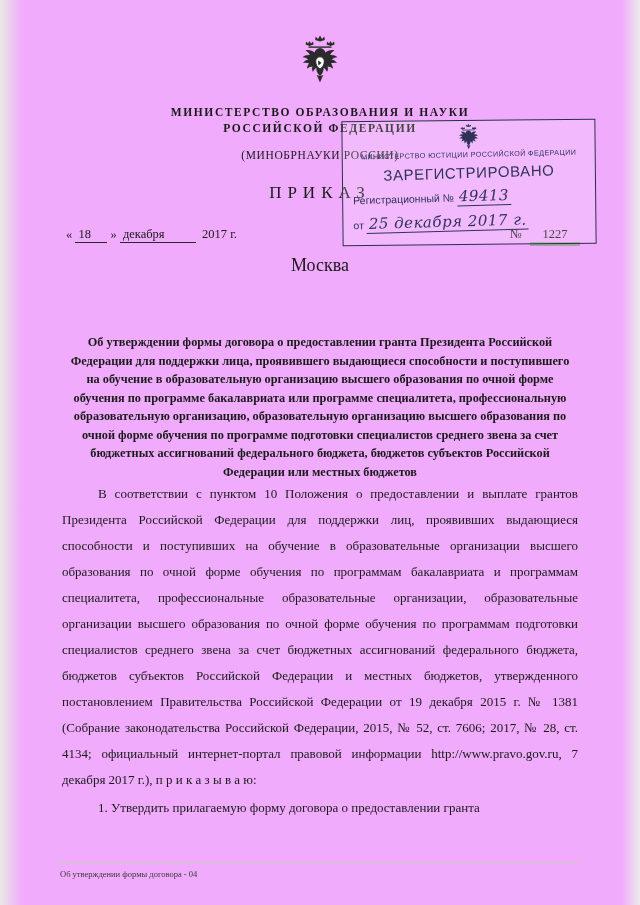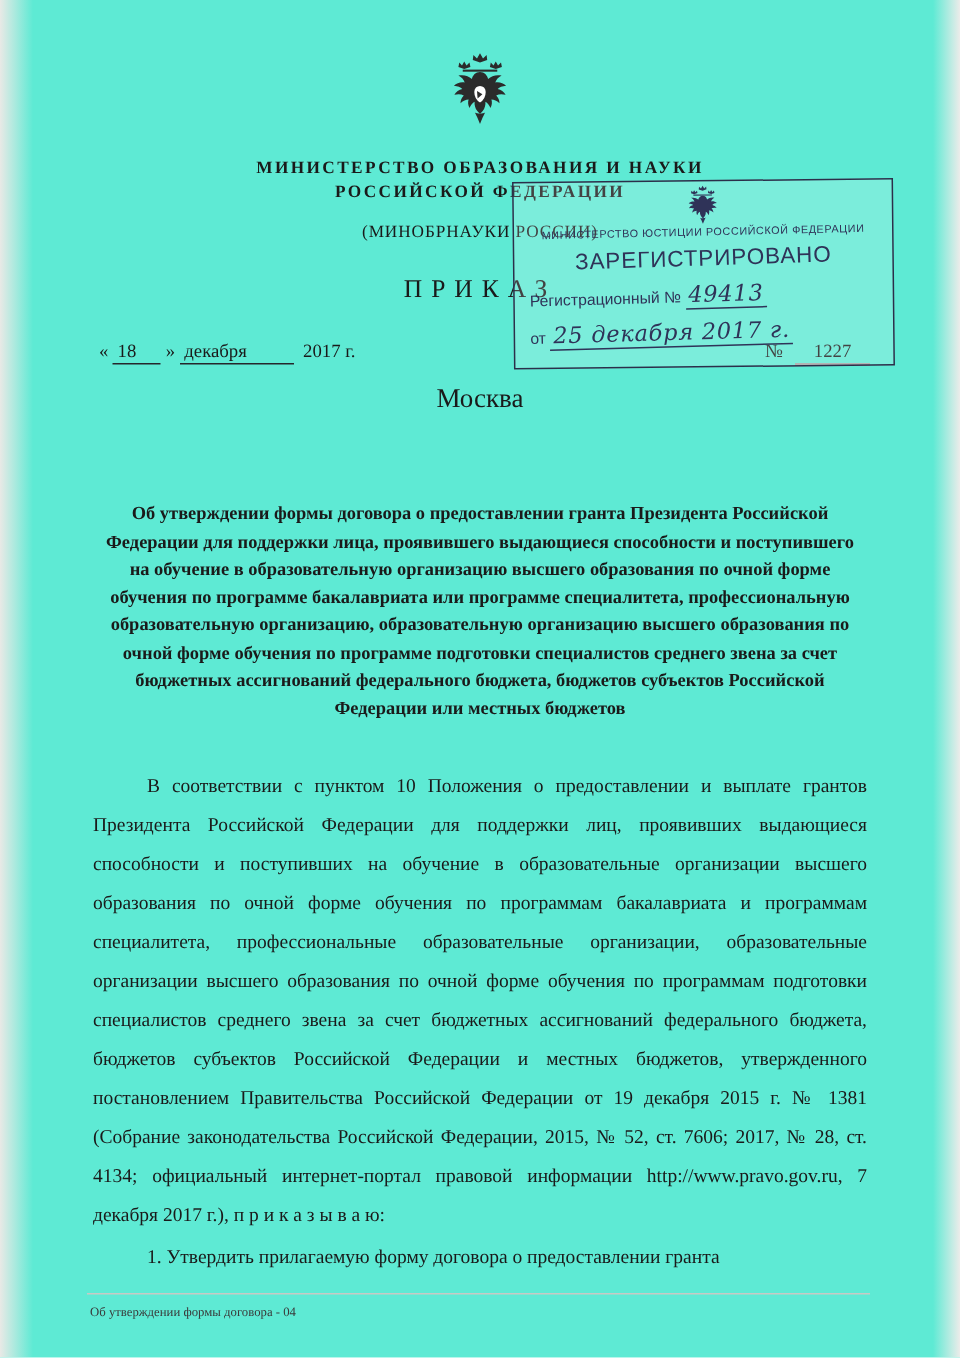--- a/index.html
+++ b/index.html
@@ -12,21 +12,21 @@
     height: 905px;
     font-family: "Liberation Serif", serif;
     color: #1a1a1a;
     position: relative;
     overflow: hidden;
   }
   .page {
     position: relative;
     width: 640px;
     height: 905px;
-    background: #5eead4;
+    background: #f0abfc;
     box-sizing: border-box;
     padding: 0;
   }
   
   .page::before {
     content: "";
     position: absolute;
     left: 0; top: 0; bottom: 0;
     width: 22px;
     background: linear-gradient(to right, #e9e9e6, rgba(255,255,255,0));
@@ -113,21 +113,21 @@
     position: absolute;
     right: 0;
     top: 8px;
     white-space: nowrap;
     font-size: 12.5px;
   }
   .num-block .numval {
     display: inline-block;
     min-width: 50px;
     text-align: center;
-    border-bottom: 2px solid #a3a3a3;
+    border-bottom: 4px solid #a3a3a3;
     margin-left: 8px;
   }
 
   
   .stamp {
     position: absolute;
     left: 282px;
     top: 120px;
     width: 252px;
     height: 123px;
@@ -187,21 +187,20 @@
     margin-top: 56px;
     text-align: center;
     font-weight: bold;
     font-size: 12.3px;
     line-height: 18.5px;
     padding: 0 8px;
   }
 
   
   .body-text {
-    margin-top: 30px;
     font-size: 13px;
     line-height: 26px;
     text-align: justify;
     text-indent: 36px;
     padding: 0 2px;
   }
   .body-text p {
     margin: 0;
   }
   .body-text p + p {

